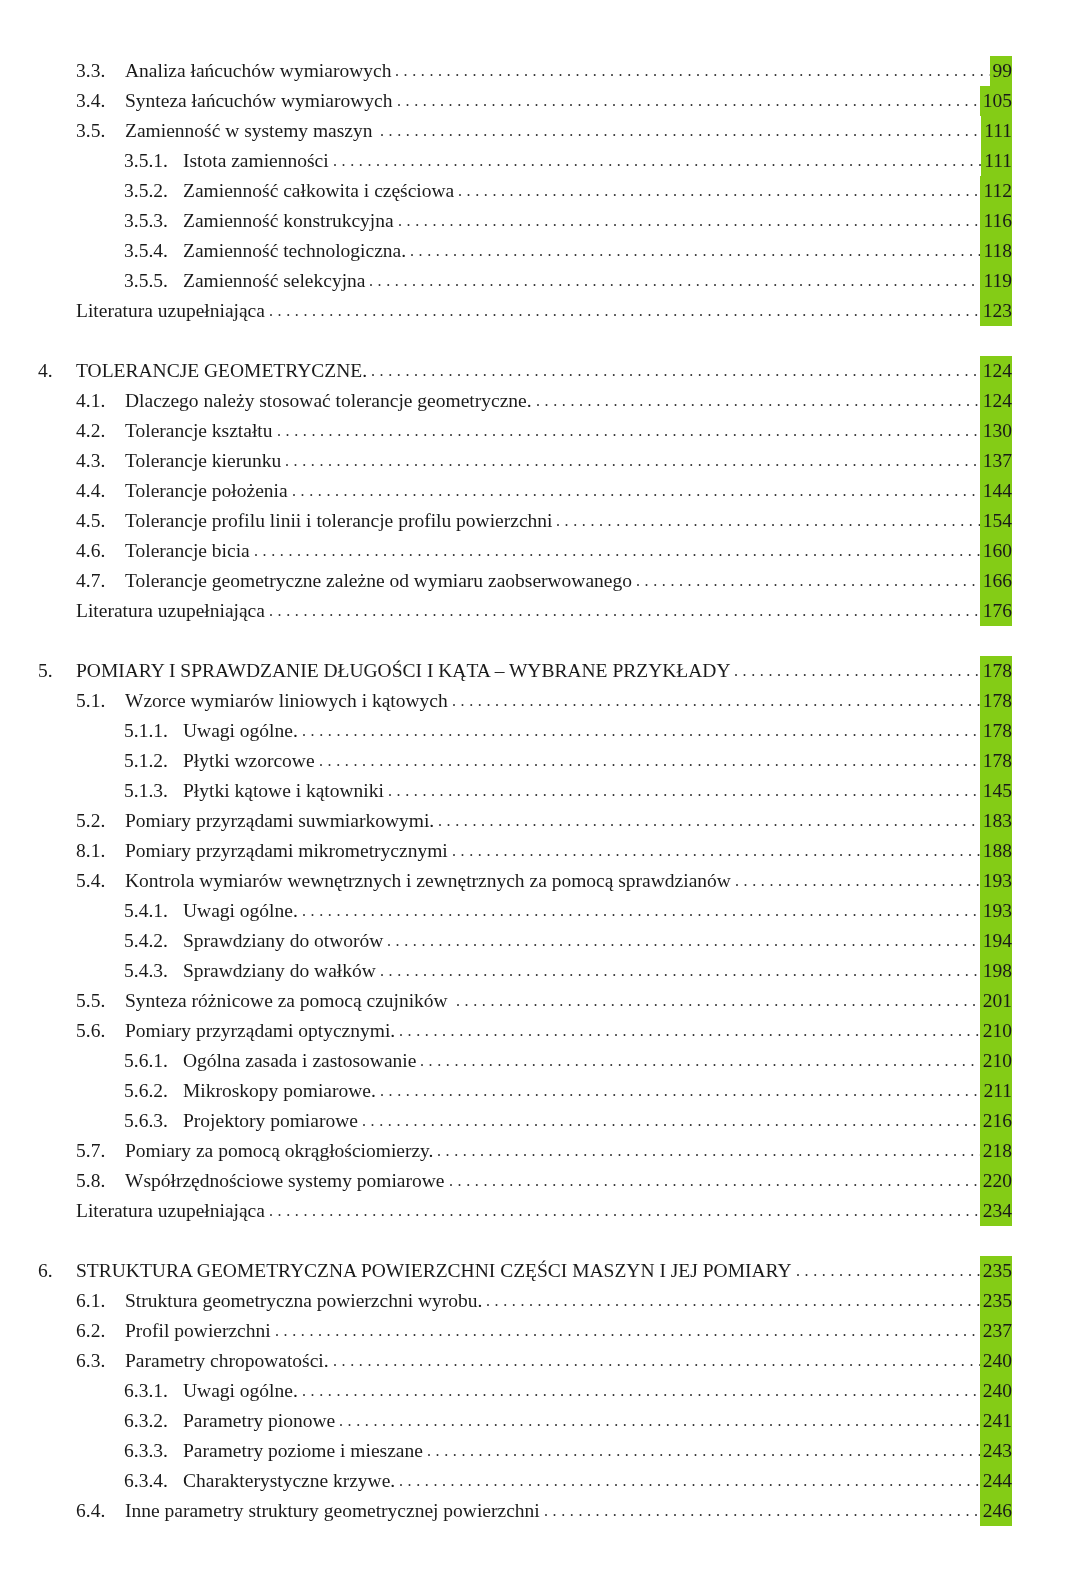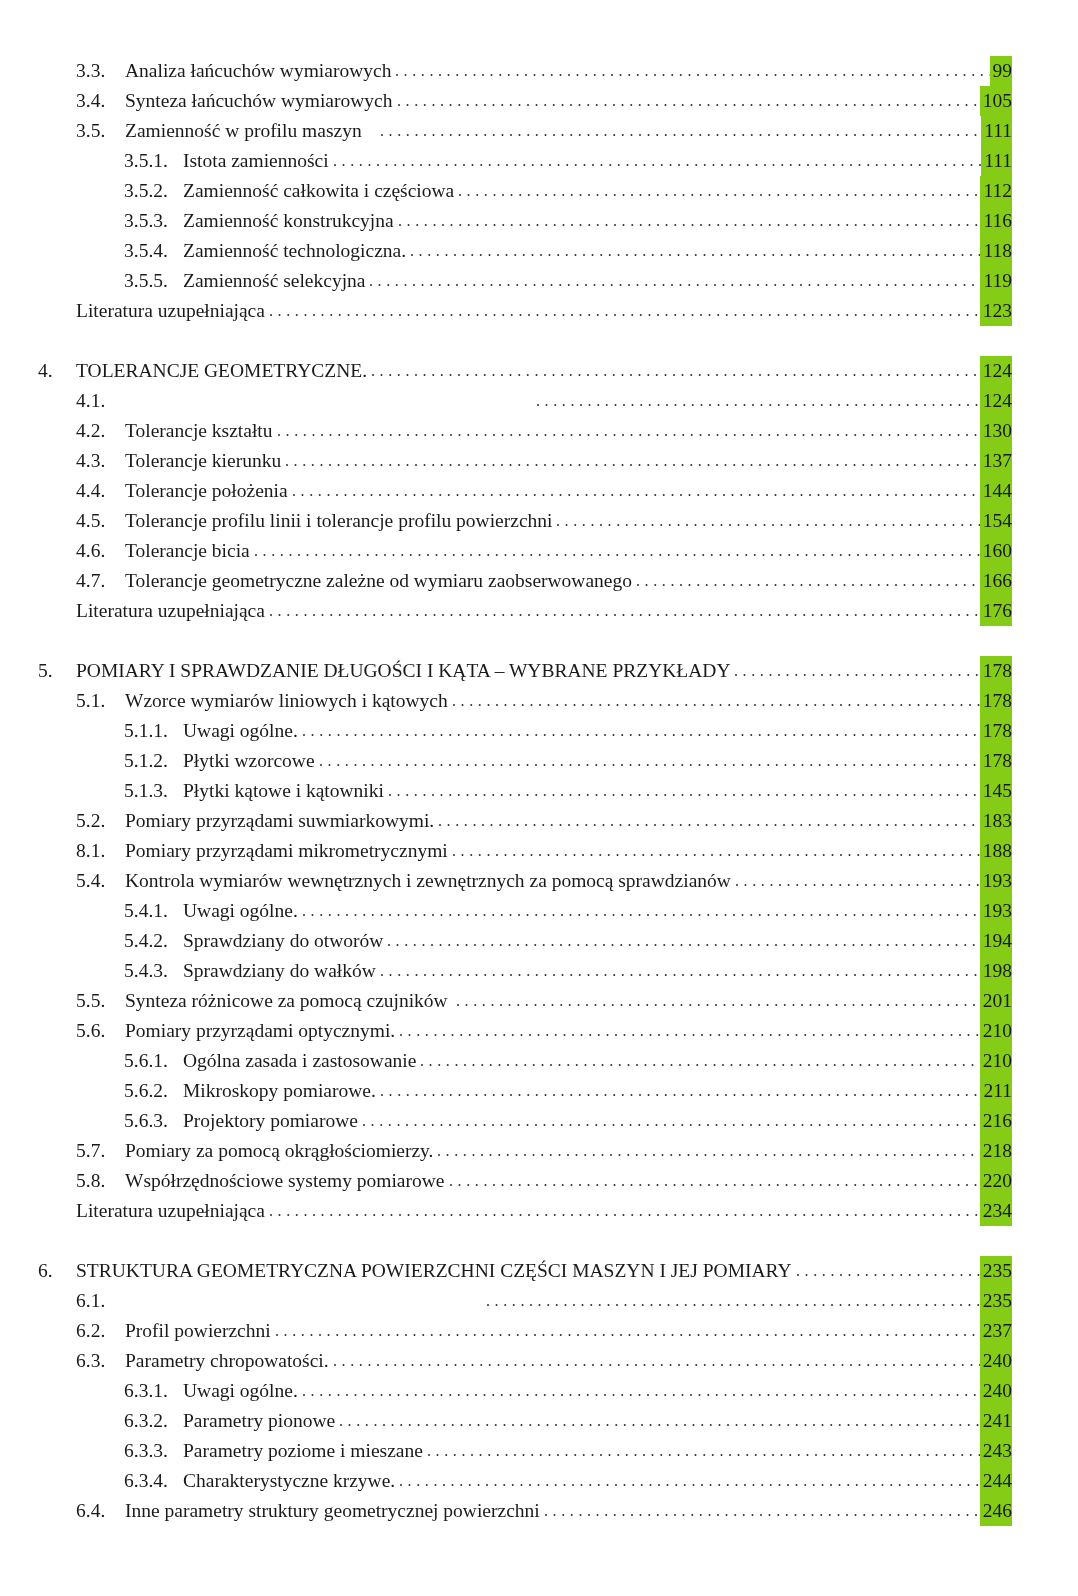--- a/index.html
+++ b/index.html
@@ -42,21 +42,21 @@
       <span class="page">99</span>
     </div>
     <div class="row lvl1">
       <span class="num">3.4.</span>
       <span class="title">Synteza łańcuchów wymiarowych</span>
       <span class="dots" style="left: 397px;">............................................................................................................................................................................................................................</span>
       <span class="page">105</span>
     </div>
     <div class="row lvl1">
       <span class="num">3.5.</span>
-      <span class="title">Zamienność w profilu maszyn</span>
+      <span class="title">Zamienność w systemy maszyn</span>
       <span class="dots" style="left: 380px;">............................................................................................................................................................................................................................</span>
       <span class="page">111</span>
     </div>
     <div class="row lvl2">
       <span class="num">3.5.1.</span>
       <span class="title">Istota zamienności</span>
       <span class="dots" style="left: 333px;">............................................................................................................................................................................................................................</span>
       <span class="page">111</span>
     </div>
     <div class="row lvl2">
@@ -89,20 +89,21 @@
       <span class="page">123</span>
     </div>
     <div class="row lvl0 gap">
       <span class="num">4.</span>
       <span class="title">TOLERANCJE GEOMETRYCZNE.</span>
       <span class="dots" style="left: 371px;">............................................................................................................................................................................................................................</span>
       <span class="page">124</span>
     </div>
     <div class="row lvl1">
       <span class="num">4.1.</span>
+      <span class="title">Dlaczego należy stosować tolerancje geometryczne.</span>
       <span class="dots" style="left: 536px;">............................................................................................................................................................................................................................</span>
       <span class="page">124</span>
     </div>
     <div class="row lvl1">
       <span class="num">4.2.</span>
       <span class="title">Tolerancje kształtu</span>
       <span class="dots" style="left: 277px;">............................................................................................................................................................................................................................</span>
       <span class="page">130</span>
     </div>
     <div class="row lvl1">
@@ -254,20 +255,21 @@
       <span class="page">234</span>
     </div>
     <div class="row lvl0 gap">
       <span class="num">6.</span>
       <span class="title">STRUKTURA GEOMETRYCZNA POWIERZCHNI CZĘŚCI MASZYN I JEJ POMIARY</span>
       <span class="dots" style="left: 796px;">............................................................................................................................................................................................................................</span>
       <span class="page">235</span>
     </div>
     <div class="row lvl1">
       <span class="num">6.1.</span>
+      <span class="title">Struktura geometryczna powierzchni wyrobu.</span>
       <span class="dots" style="left: 486px;">............................................................................................................................................................................................................................</span>
       <span class="page">235</span>
     </div>
     <div class="row lvl1">
       <span class="num">6.2.</span>
       <span class="title">Profil powierzchni</span>
       <span class="dots" style="left: 275px;">............................................................................................................................................................................................................................</span>
       <span class="page">237</span>
     </div>
     <div class="row lvl1">

